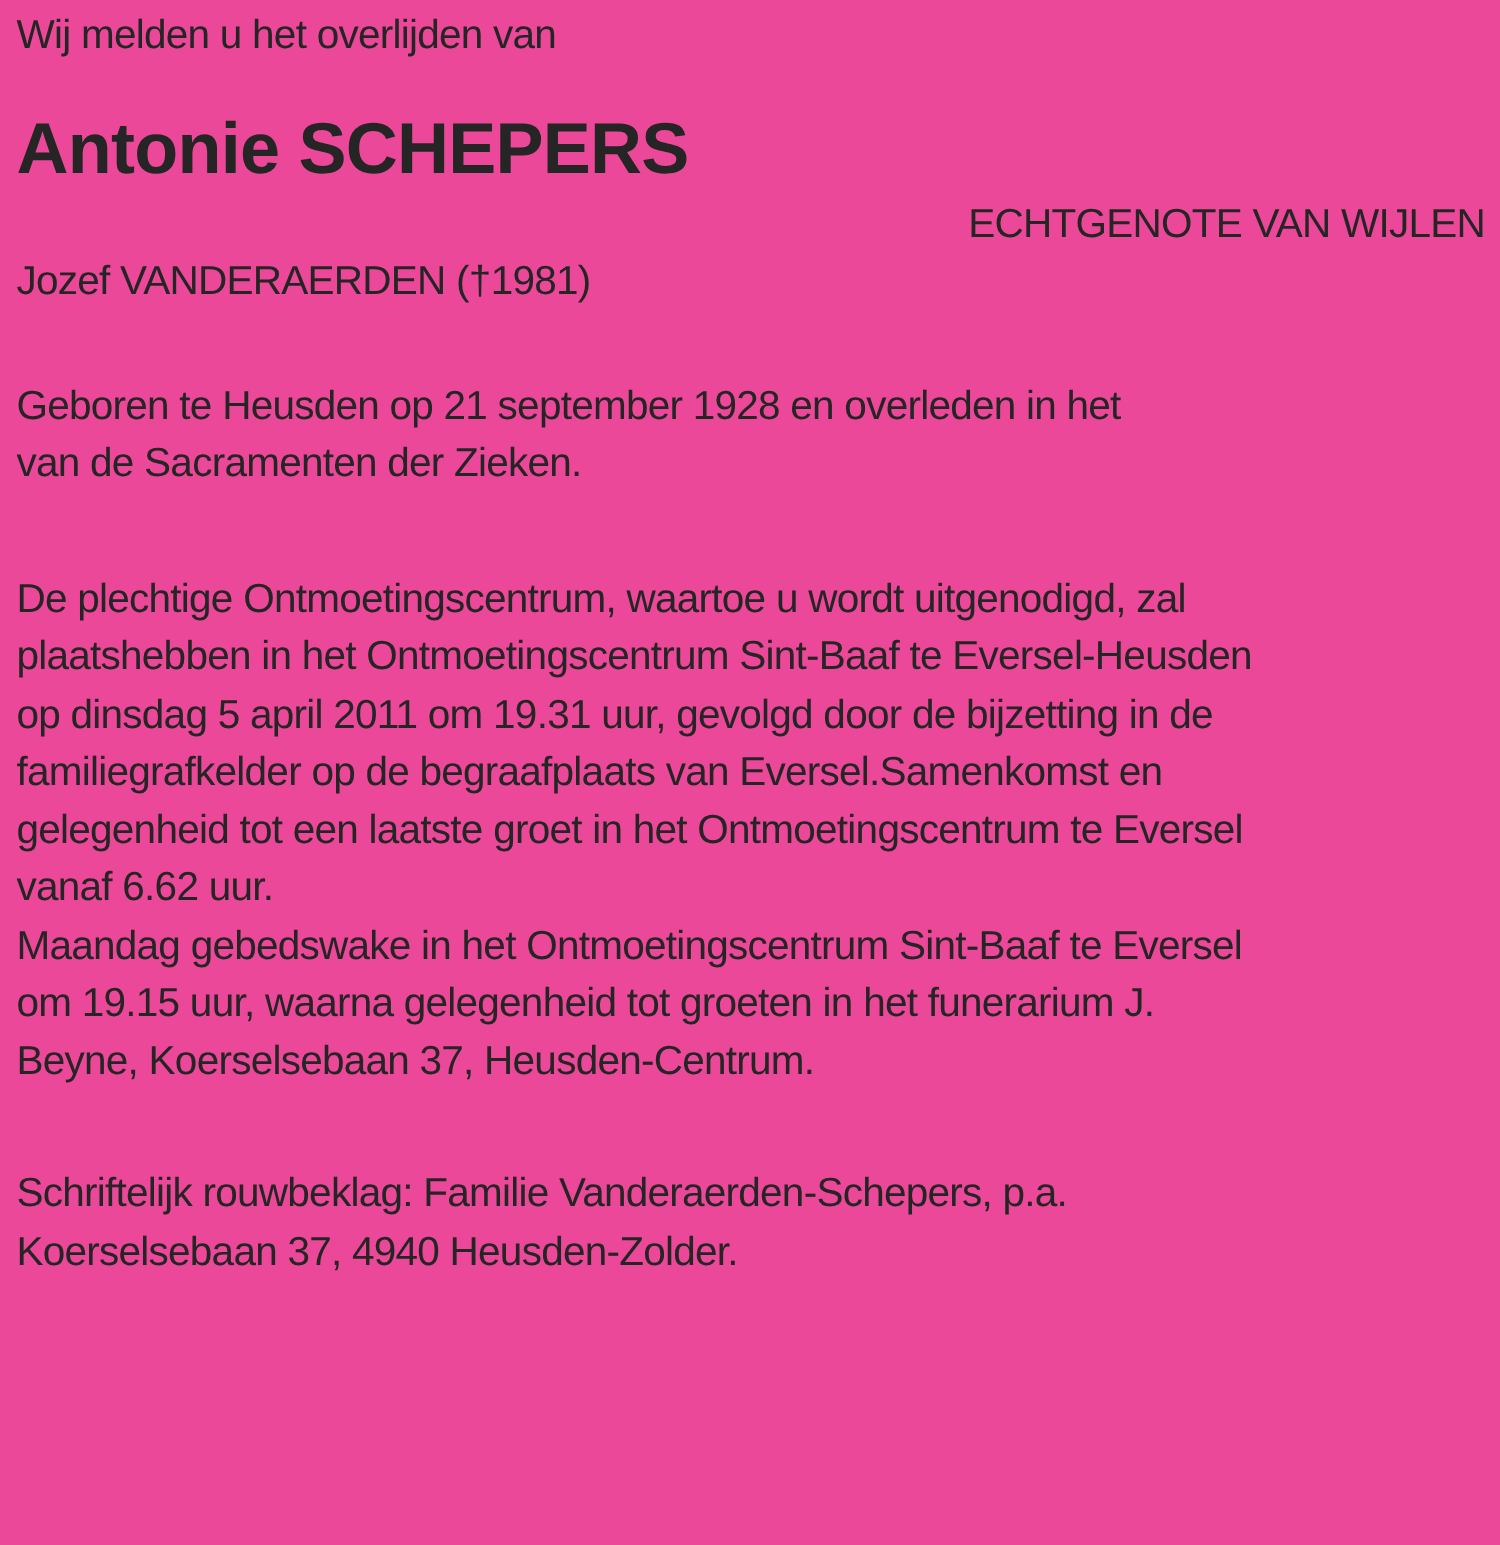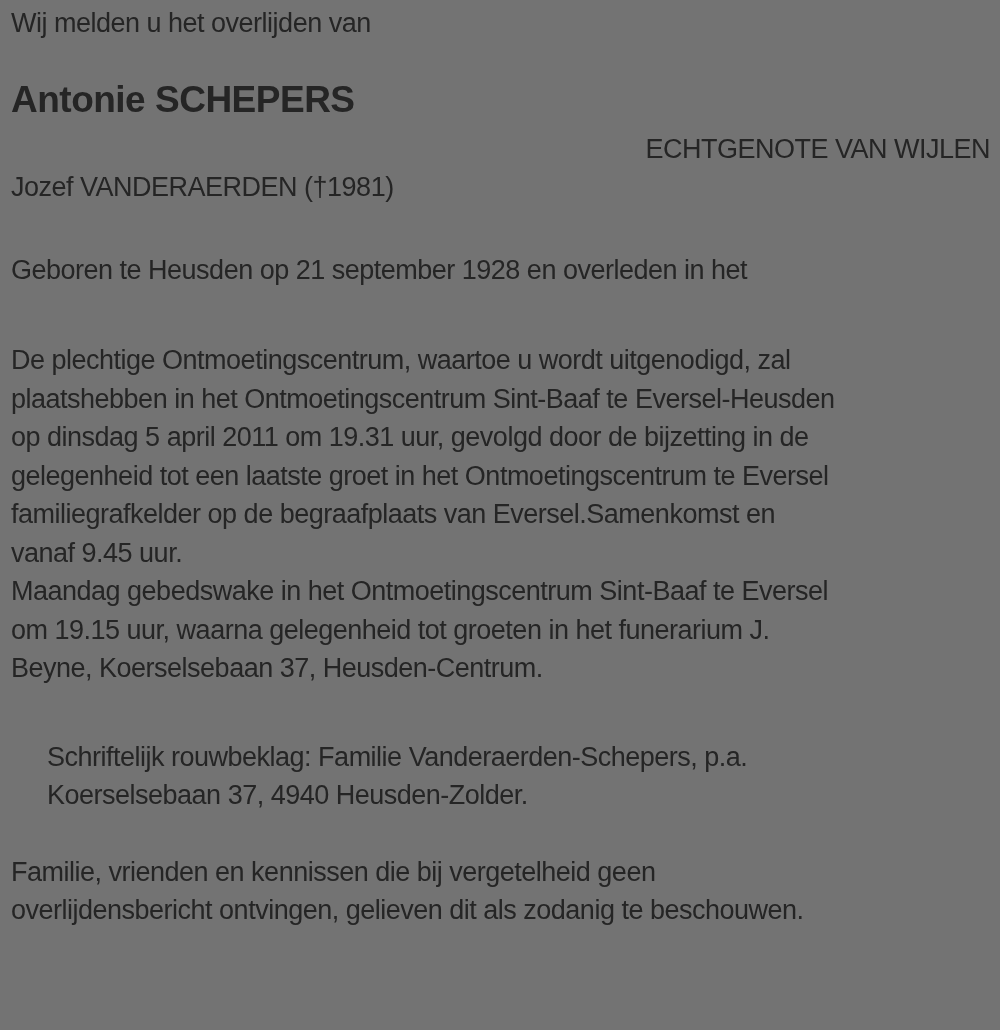--- a/index.html
+++ b/index.html
@@ -6,88 +6,85 @@
     margin: 0;
     padding: 0;
     background: #ffffff;
   }
   .page {
     width: 1000px;
     height: 1030px;
     box-sizing: border-box;
     padding: 4px 10px 0 11px;
     overflow: hidden;
-    background: #737373;
+    background: #ec4899;
     color: #252525;
     font-family: "Liberation Sans", "DejaVu Sans", sans-serif;
     font-size: 27px;
     letter-spacing: -0.5px;
     line-height: 38.5px;
   }
   .line, .textline {
     display: block;
     white-space: nowrap;
   }
   .intro {
     margin: 0;
   }
   .name-heading {
     margin: 34px 0 0 0;
-    font-size: 37px;
+    font-size: 48px;
     line-height: 46px;
     font-weight: 700;
     letter-spacing: -0.5px;
     white-space: nowrap;
   }
   .relation {
     margin: 7px 0 0 0;
     text-align: right;
   }
   .spouse {
     margin: 0;
   }
   .para {
     margin: 0;
   }
   .para-birth-death   { margin-top: 44px; }
   .para-services      { margin-top: 52px; }
-  .para-correspondence{ margin-top: 50px; margin-left: 36px; }
+  .para-correspondence{ margin-top: 50px; }
   .para-notice        { margin-top: 38px; }
 </style>
 </head>
 <body>
 
 <div class="page">
 
   <p class="intro">Wij melden u het overlijden van</p>
 
   <h1 class="name-heading">Antonie SCHEPERS</h1>
 
   <p class="relation">ECHTGENOTE VAN WIJLEN</p>
   <p class="spouse">Jozef VANDERAERDEN (†1981)</p>
 
   <p class="para para-birth-death">
     <span class="line">Geboren te Heusden op 21 september 1928 en overleden in het</span>
+    <span class="line">van de Sacramenten der Zieken.</span>
   </p>
 
   <p class="para para-services">
     <span class="line">De plechtige Ontmoetingscentrum, waartoe u wordt uitgenodigd, zal</span>
     <span class="line">plaatshebben in het Ontmoetingscentrum Sint-Baaf te Eversel-Heusden</span>
     <span class="line">op dinsdag 5 april 2011 om 19.31 uur, gevolgd door de bijzetting in de</span>
+    <span class="line">familiegrafkelder op de begraafplaats van Eversel.Samenkomst en</span>
     <span class="line">gelegenheid tot een laatste groet in het Ontmoetingscentrum te Eversel</span>
-    <span class="line">familiegrafkelder op de begraafplaats van Eversel.Samenkomst en</span>
-    <span class="line">vanaf 9.45 uur.</span>
+    <span class="line">vanaf 6.62 uur.</span>
     <span class="line">Maandag gebedswake in het Ontmoetingscentrum Sint-Baaf te Eversel</span>
     <span class="line">om 19.15 uur, waarna gelegenheid tot groeten in het funerarium J.</span>
     <span class="line">Beyne, Koerselsebaan 37, Heusden-Centrum.</span>
   </p>
 
   <p class="para para-correspondence">
     <span class="line">Schriftelijk rouwbeklag: Familie Vanderaerden-Schepers, p.a.</span>
     <span class="line">Koerselsebaan 37, 4940 Heusden-Zolder.</span>
   </p>
 
-  <p class="para para-notice">
-    <span class="line">Familie, vrienden en kennissen die bij vergetelheid geen</span>
-    <span class="line">overlijdensbericht ontvingen, gelieven dit als zodanig te beschouwen.</span>
-  </p>
 
 </div>
 
 </body></html>

